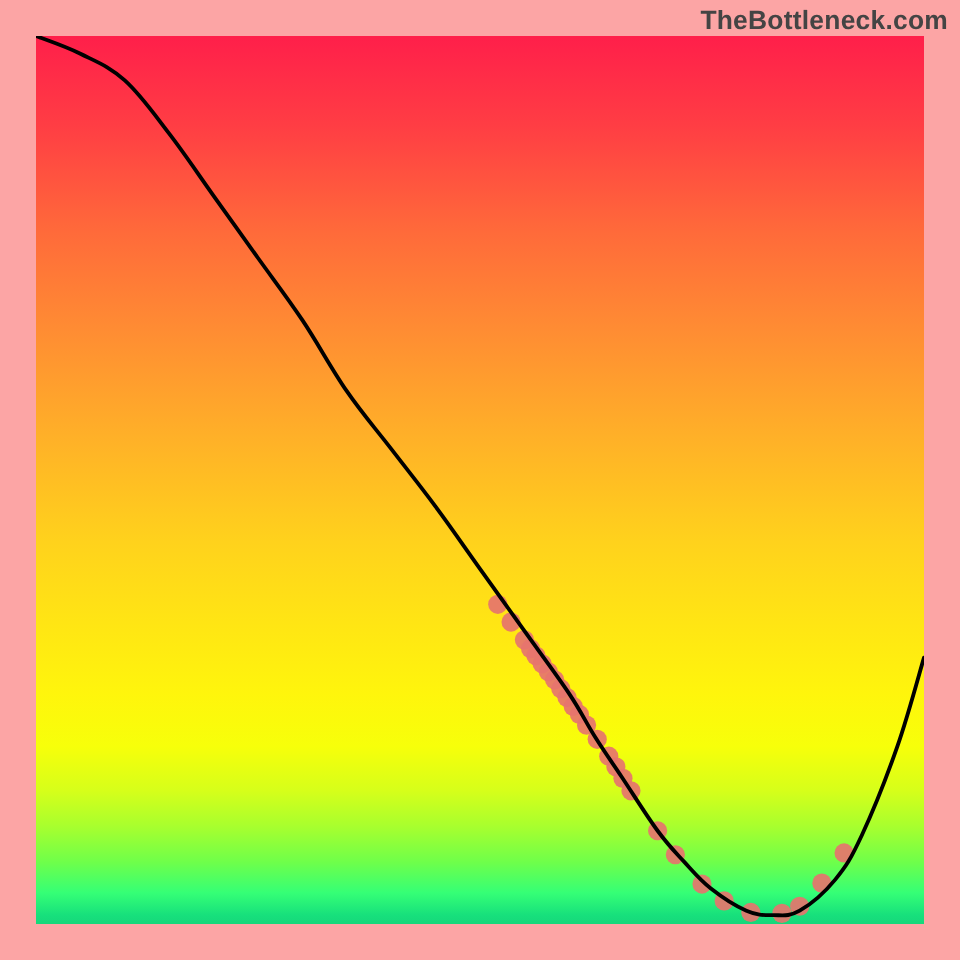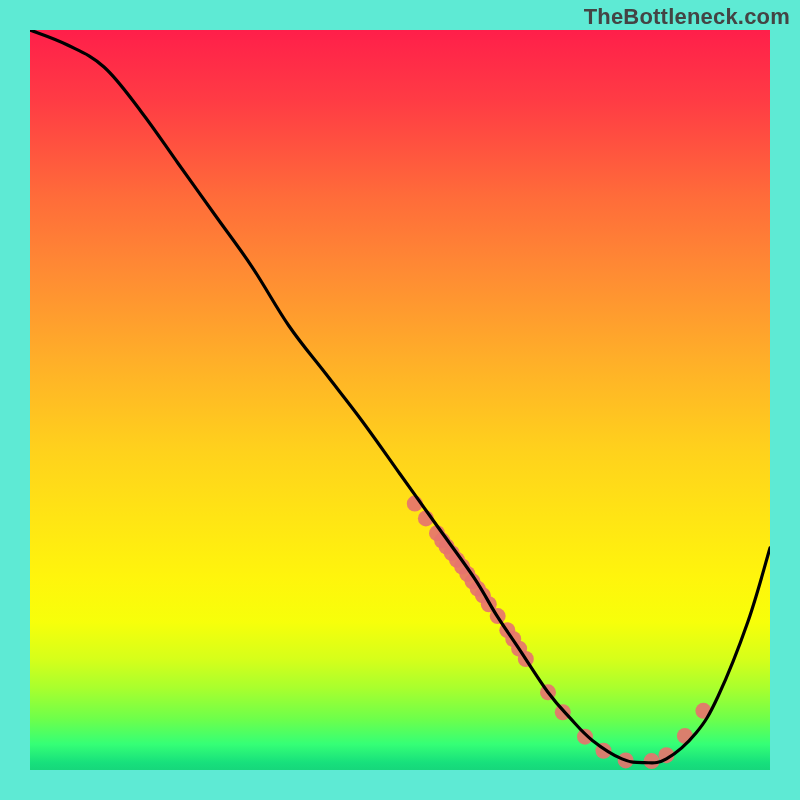--- a/index.html
+++ b/index.html
@@ -8,21 +8,21 @@
     width: 800px;
     height: 800px;
     background: #000;
     overflow: hidden;
     font-family: Arial, Helvetica, sans-serif;
   }
   .frame {
     position: relative;
     width: 800px;
     height: 800px;
-    background: #5eead4;
+    background: #fca5a5;
   }
   .watermark {
     position: absolute;
     top: 4px;
     right: 10px;
     color: #444;
     font-size: 22px;
     font-weight: 600;
     letter-spacing: 0.2px;
     z-index: 10;

